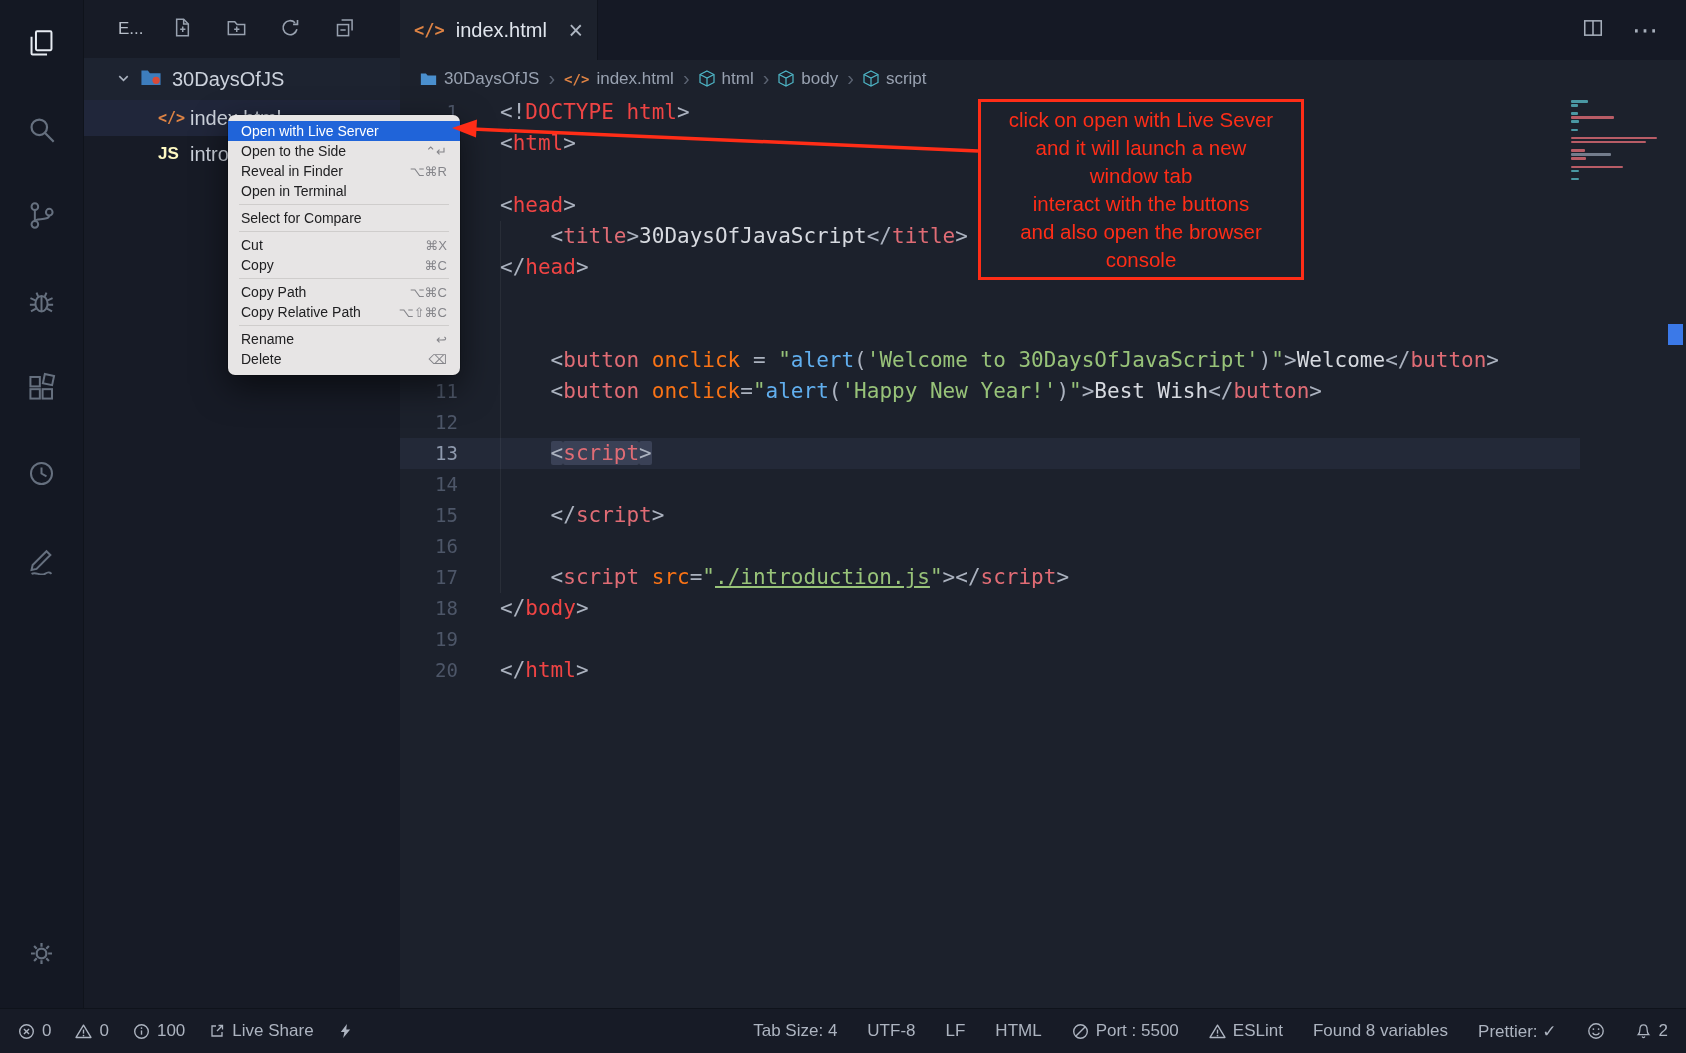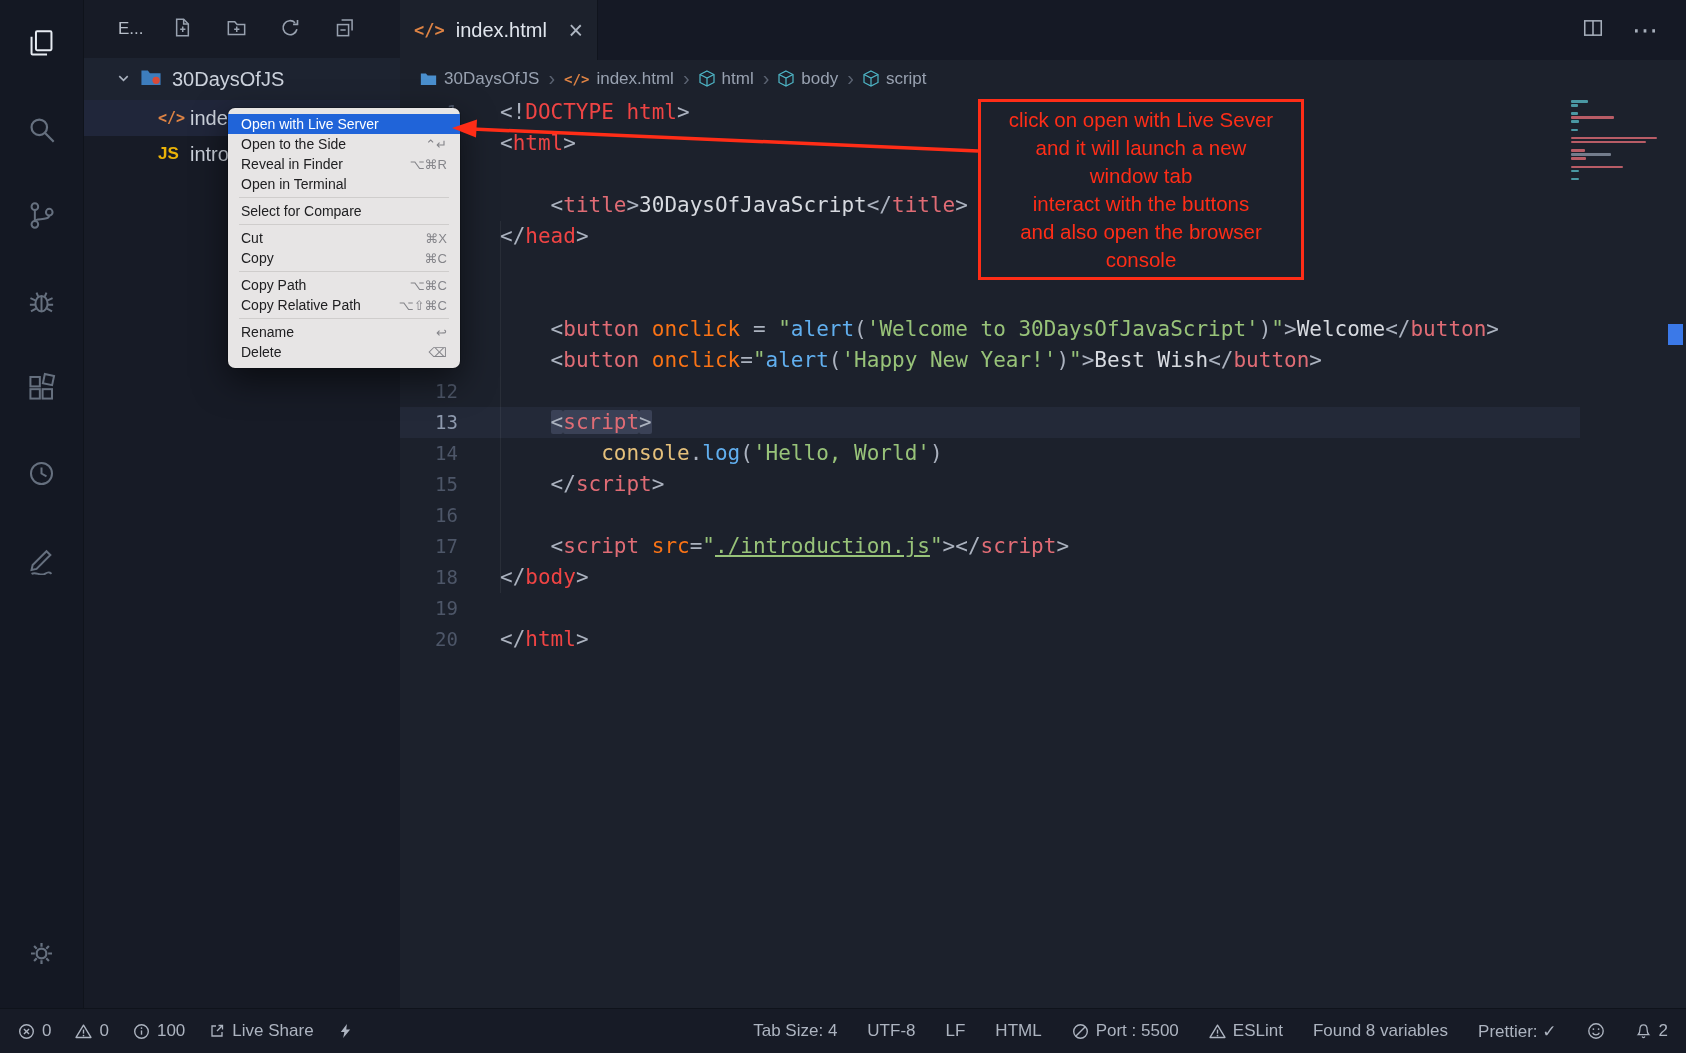--- a/index.html
+++ b/index.html
@@ -21,21 +21,21 @@
   .sb-title{font-size:17px;color:#b7bec9}
   .sb-actions{display:flex;align-items:center;gap:33px;margin-left:28px;color:#98a1af}
   .sb-actions svg{width:21px;height:21px}
   .tree-row{display:flex;align-items:center;font-size:20px;color:#ccd2dc;cursor:pointer}
   .row-root{height:42px;padding-left:32px;background:#1d2330}
   .row-root .chev{color:#aab2bf;margin-right:9px}
   .row-file{height:36px;padding-left:74px}
   .row-file.selected{background:#20263a}
   .file-ic{width:30px;display:inline-block}
   .ic-html{color:#de8344;font-family:"DejaVu Sans Mono",monospace;font-weight:bold;font-size:15px}
-  .ic-js{color:#eab308;font-weight:bold;font-size:17px}
+  .ic-js{color:#fef9c3;font-weight:bold;font-size:17px}
   .tree-label{margin-left:2px}
   
   .main{position:absolute;left:400px;top:0;width:1286px;height:1008px;background:#1c212c}
   .tabbar{height:60px;background:#151925;display:flex;align-items:stretch}
   .tab{width:198px;display:flex;align-items:center;gap:11px;padding:0 14px;background:#1c212c;
     font-size:20px;color:#e0e5ed;border-right:1px solid #10141d;box-sizing:border-box;cursor:pointer}
   .tab .ic-html{font-size:17px}
   .tab-close{margin-left:auto;font-size:25px;color:#aeb6c2;line-height:1}
   .tab-actions{margin-left:auto;display:flex;align-items:center;gap:28px;padding-right:26px;color:#a7afbc}
   .tab-actions svg{width:22px;height:22px}
@@ -67,21 +67,21 @@
   .mm-bar{height:2.5px;margin-bottom:1.6px;border-radius:1px;opacity:.8}
   .overview-marker{position:absolute;left:1268px;top:227px;width:15px;height:21px;background:#3b79e8}
   
   .statusbar{position:absolute;left:0;top:1008px;width:1686px;height:45px;background:#171b26;
     border-top:1px solid #0f131b;display:flex;align-items:center;font-size:17px;color:#adb4c0;box-sizing:border-box}
   .sb-left{display:flex;align-items:center;gap:24px;padding-left:18px}
   .sb-right{margin-left:auto;display:flex;align-items:center;gap:30px;padding-right:18px}
   .sb-item{display:flex;align-items:center;gap:7px;cursor:pointer;white-space:nowrap}
   .sb-item svg{display:block}
   
-  .context-menu{position:absolute;left:228px;top:108px;width:232px;z-index:40;
+  .context-menu{position:absolute;left:228px;top:115px;width:232px;z-index:40;
     background:#e7e5e5;border-radius:7px;padding:6px 0;color:#202022;font-size:14px;
     box-shadow:0 12px 34px rgba(0,0,0,.55),0 0 0 1px rgba(0,0,0,.18)}
   .cm-item{height:20px;display:flex;align-items:center;padding:0 13px;cursor:pointer}
   .cm-label{flex:1}
   .cm-shortcut{color:#85858a;font-size:13px;font-family:"Liberation Sans",sans-serif}
   .cm-item.hl{background:#2064d9;color:#fff}
   .cm-sep{height:1px;background:#cfcdcc;margin:3px 11px}
   
   .annotation{position:absolute;left:978px;top:99px;width:326px;height:181px;z-index:45;
     border:3px solid #ff2d17;box-sizing:border-box;color:#ff2d17;
@@ -267,29 +267,30 @@
         </span>
         <span>script</span>
       </span>
     </div>
 
   <div class="editor">
     <div id="code">
         <div class="code-line"><span class="ln">1</span><span class="code-text"><span class="tk-pun">&lt;!</span><span class="tk-tagc">DOCTYPE html</span><span class="tk-pun">&gt;</span></span></div>
         <div class="code-line"><span class="ln">2</span><span class="code-text"><span class="tk-pun">&lt;</span><span class="tk-tagc">html</span><span class="tk-pun">&gt;</span></span></div>
         <div class="code-line"><span class="ln">3</span><span class="code-text"></span></div>
+        <div class="code-line"><span class="ln">4</span><span class="code-text"><span class="tk-pun">&lt;</span><span class="tk-tagc">head</span><span class="tk-pun">&gt;</span></span></div>
         <div class="code-line"><span class="ln">5</span><span class="code-text"><span class="tk-pun">    </span><span class="tk-pun">&lt;</span><span class="tk-tagr">title</span><span class="tk-pun">&gt;</span><span class="tk-txt">30DaysOfJavaScript</span><span class="tk-pun">&lt;/</span><span class="tk-tagr">title</span><span class="tk-pun">&gt;</span></span></div>
         <div class="code-line"><span class="ln">6</span><span class="code-text"><span class="tk-pun">&lt;/</span><span class="tk-tagc">head</span><span class="tk-pun">&gt;</span></span></div>
         <div class="code-line"><span class="ln">7</span><span class="code-text"></span></div>
         <div class="code-line"><span class="ln">9</span><span class="code-text"></span></div>
         <div class="code-line"><span class="ln">10</span><span class="code-text"><span class="tk-pun">    </span><span class="tk-pun">&lt;</span><span class="tk-tagr">button</span><span class="tk-pun"> </span><span class="tk-attr">onclick</span><span class="tk-pun"> = </span><span class="tk-str">"</span><span class="tk-fn">alert</span><span class="tk-pun">(</span><span class="tk-str">'Welcome to 30DaysOfJavaScript'</span><span class="tk-pun">)</span><span class="tk-str">"</span><span class="tk-pun">&gt;</span><span class="tk-txt">Welcome</span><span class="tk-pun">&lt;/</span><span class="tk-tagr">button</span><span class="tk-pun">&gt;</span></span></div>
         <div class="code-line"><span class="ln">11</span><span class="code-text"><span class="tk-pun">    </span><span class="tk-pun">&lt;</span><span class="tk-tagr">button</span><span class="tk-pun"> </span><span class="tk-attr">onclick</span><span class="tk-pun">=</span><span class="tk-str">"</span><span class="tk-fn">alert</span><span class="tk-pun">(</span><span class="tk-str">'Happy New Year!'</span><span class="tk-pun">)</span><span class="tk-str">"</span><span class="tk-pun">&gt;</span><span class="tk-txt">Best Wish</span><span class="tk-pun">&lt;/</span><span class="tk-tagr">button</span><span class="tk-pun">&gt;</span></span></div>
         <div class="code-line"><span class="ln">12</span><span class="code-text"></span></div>
         <div class="code-line current"><span class="ln">13</span><span class="code-text"><span class="tk-pun">    </span><span class="tk-pun tk-occ">&lt;</span><span class="tk-tagr tk-occ">script</span><span class="tk-pun tk-occ">&gt;</span></span></div>
-        <div class="code-line"><span class="ln">14</span><span class="code-text"><span class="tk-pun">        </span><span class="tk-obj">console</span><span class="tk-pun">.</span><span class="tk-fn">log</span><span class="tk-pun">(</span><span class="tk-str">'Hello, World'</span><span class="tk-pun">)</span></span></div>
+        <div class="code-line"><span class="ln">14</span></div>
         <div class="code-line"><span class="ln">15</span><span class="code-text"><span class="tk-pun">    </span><span class="tk-pun">&lt;/</span><span class="tk-tagr">script</span><span class="tk-pun">&gt;</span></span></div>
         <div class="code-line"><span class="ln">16</span><span class="code-text"></span></div>
         <div class="code-line"><span class="ln">17</span><span class="code-text"><span class="tk-pun">    </span><span class="tk-pun">&lt;</span><span class="tk-tagr">script</span><span class="tk-pun"> </span><span class="tk-attr">src</span><span class="tk-pun">=</span><span class="tk-str">"</span><span class="tk-lnk">./introduction.js</span><span class="tk-str">"</span><span class="tk-pun">&gt;</span><span class="tk-pun">&lt;/</span><span class="tk-tagr">script</span><span class="tk-pun">&gt;</span></span></div>
         <div class="code-line"><span class="ln">18</span><span class="code-text"><span class="tk-pun">&lt;/</span><span class="tk-tagc">body</span><span class="tk-pun">&gt;</span></span></div>
         <div class="code-line"><span class="ln">19</span><span class="code-text"></span></div>
         <div class="code-line"><span class="ln">20</span><span class="code-text"><span class="tk-pun">&lt;/</span><span class="tk-tagc">html</span><span class="tk-pun">&gt;</span></span></div>
       </div>
     <div class="indent-guide"></div>
     <div class="minimap" id="minimap">
         <div class="mm-bar" style="width: 17px; background: rgb(86, 182, 194);"></div>

